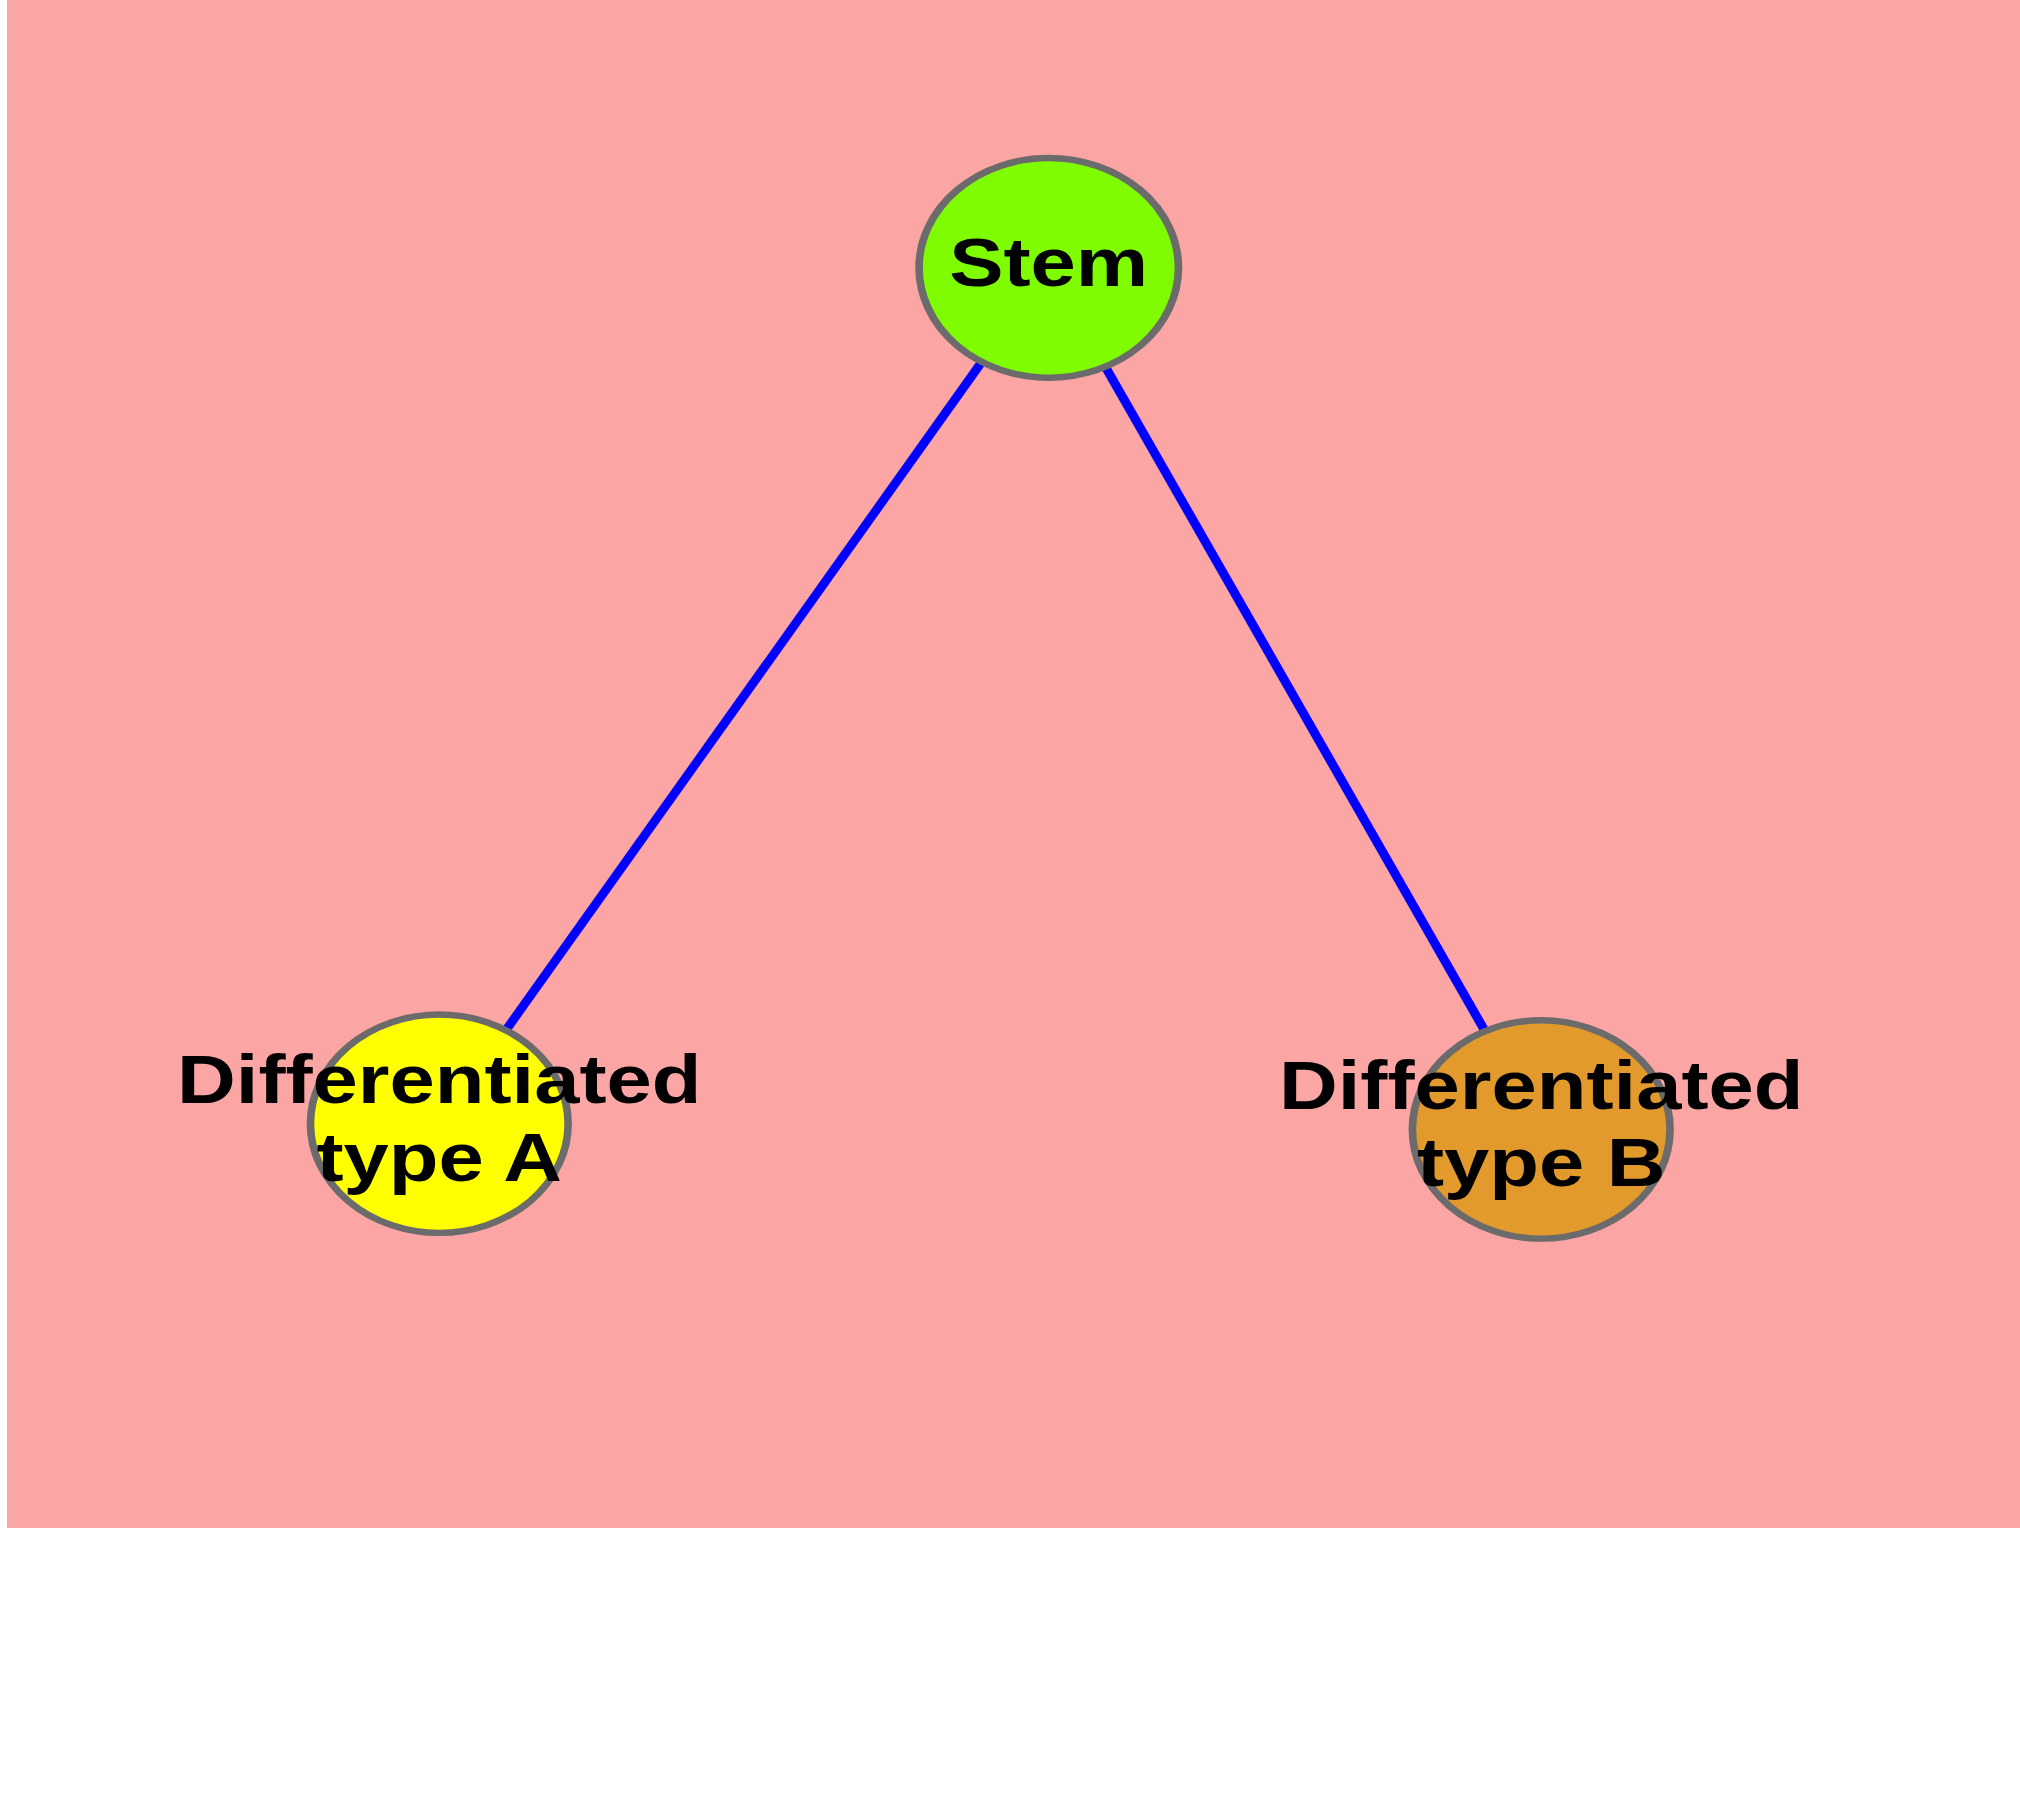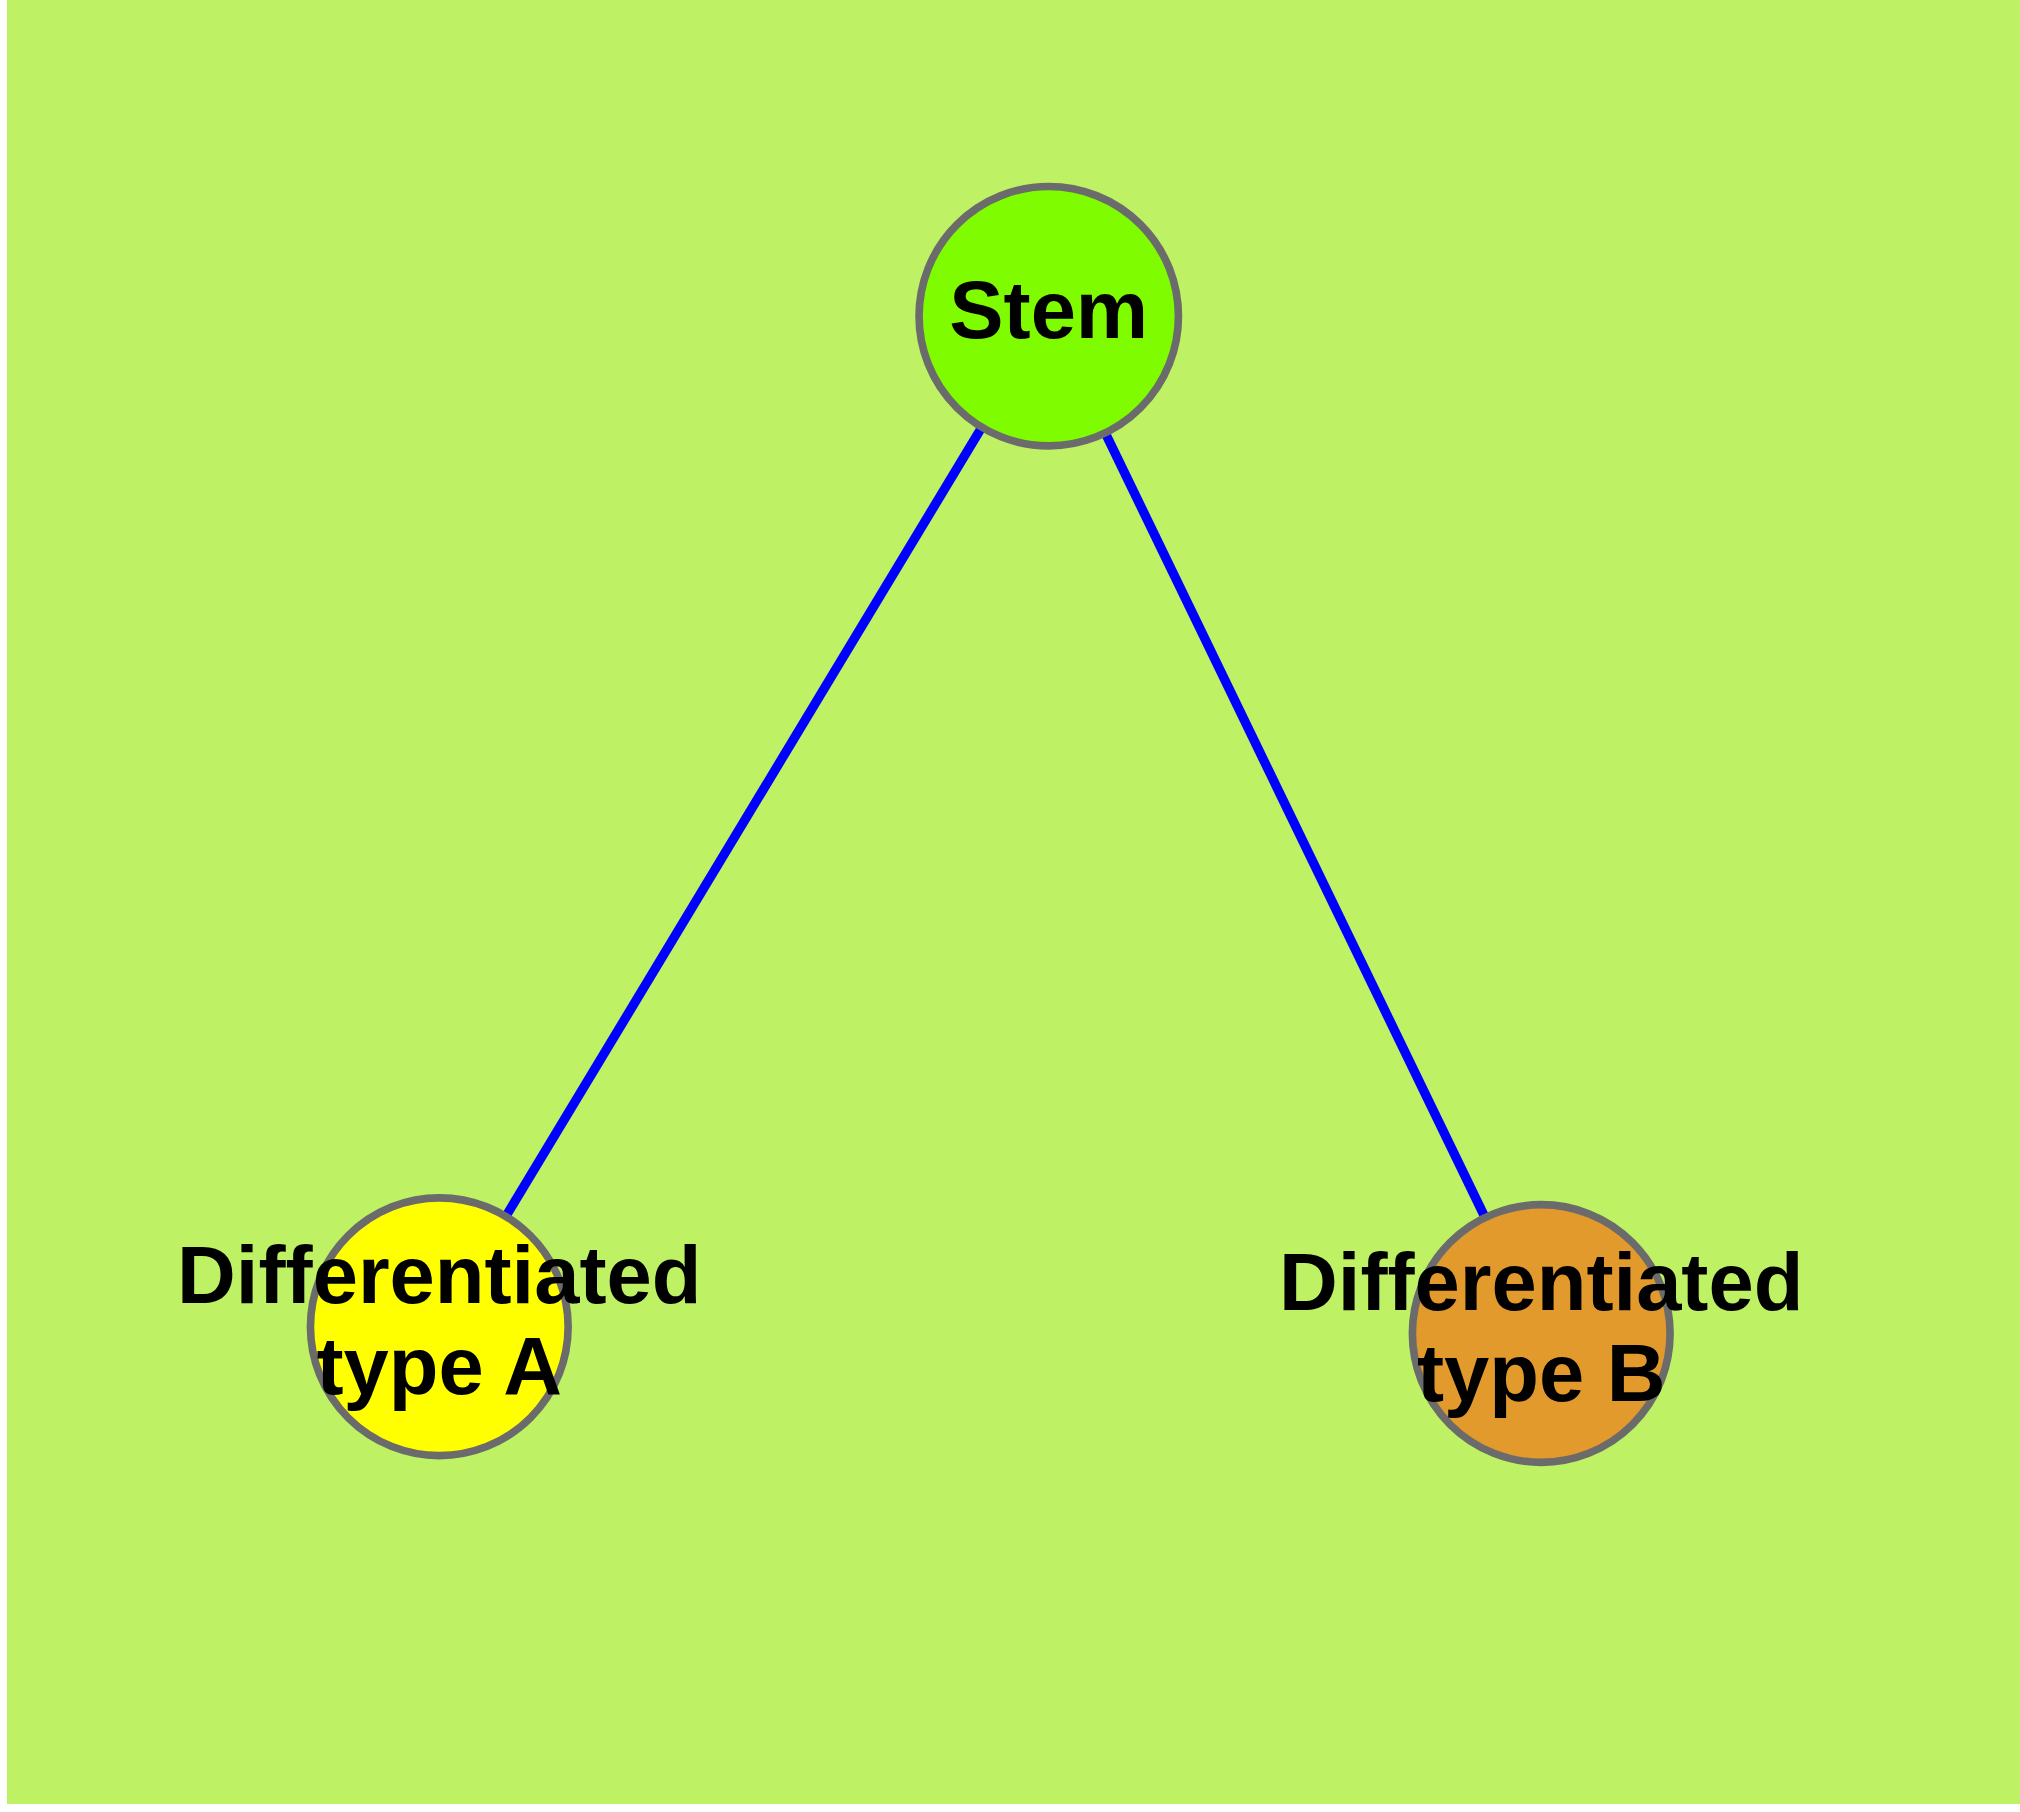--- a/index.html
+++ b/index.html
@@ -14,22 +14,22 @@
     height: 1812px;
     background: #ffffff;
     overflow: hidden;
     font-family: "Liberation Sans", "DejaVu Sans", sans-serif;
   }
   #canvas {
     position: absolute;
     left: 6.8px;
     top: 0px;
     width: 2014px;
-    height: 1804px;
-    background: #bef264;
+    height: 1528px;
+    background: #fca5a5;
   }
   #graph-svg {
     position: absolute;
     left: 0;
     top: 0;
     width: 100%;
     height: 100%;
     display: block;
   }
   .node-label {

